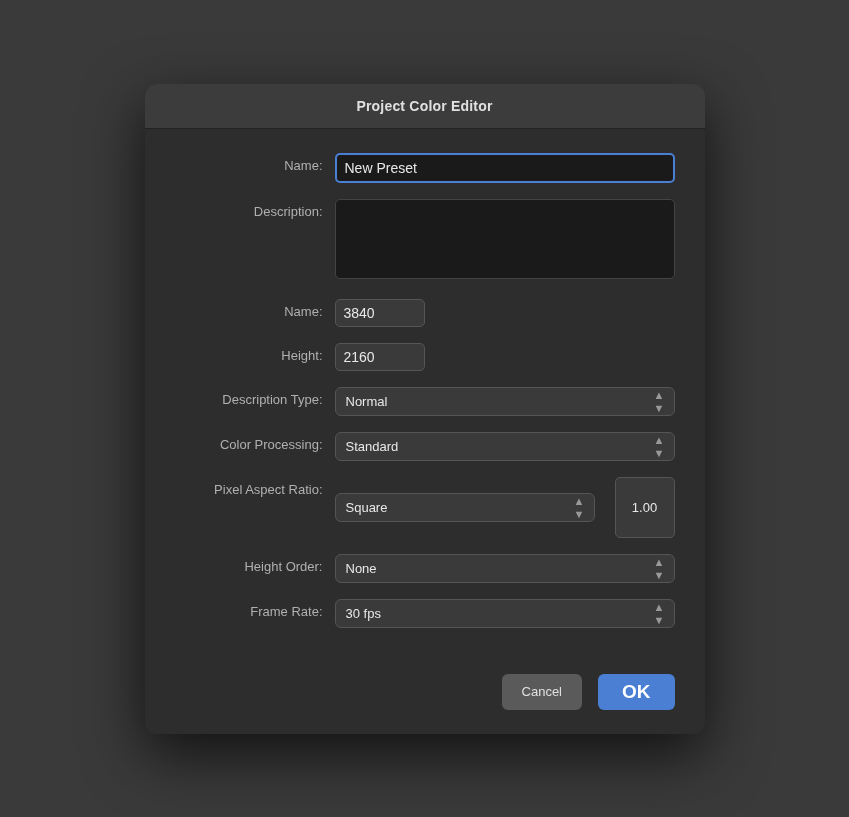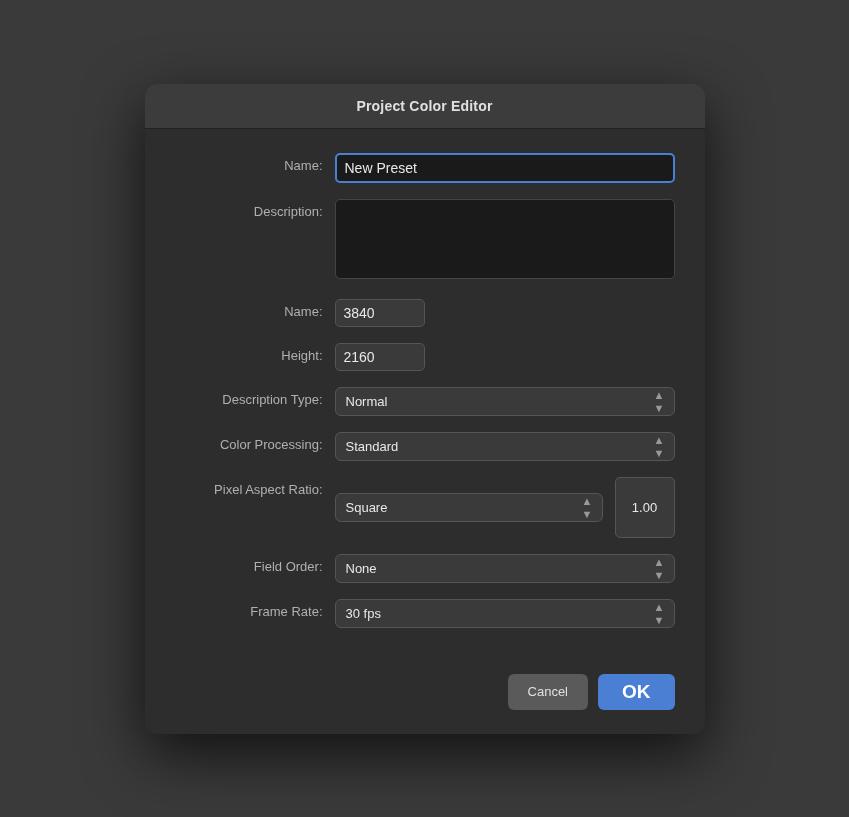--- a/index.html
+++ b/index.html
@@ -128,38 +128,38 @@
       color: #999;
       font-size: 11px;
       display: flex;
       flex-direction: column;
       gap: 1px;
     }
 
     .pixel-aspect-row {
       display: flex;
       align-items: center;
-      gap: 12px;
+      gap: 20px;
     }
 
     .pixel-ratio-value {
       background: #3a3a3a;
       border: 1px solid #555;
       border-radius: 5px;
       color: #e8e8e8;
       font-size: 13px;
       padding: 22px 8px;
       width: 60px;
       text-align: center;
     }
 
     .footer-buttons {
       display: flex;
       justify-content: flex-end;
-      gap: 10px;
+      gap: 16px;
       padding: 10px 30px 0 30px;
     }
 
     .btn-cancel {
       background: #5a5a5a;
       border: none;
       border-radius: 6px;
       color: #e0e0e0;
       font-size: 13px;
       font-weight: 500;
@@ -260,21 +260,21 @@
               <span>▲</span>
               <span>▼</span>
             </div>
           </div>
           <div class="pixel-ratio-value">1.00</div>
         </div>
       </div>
     </div>
 
     <div class="form-row">
-      <label class="form-label">Field Order:</label>
+      <label class="form-label">Height Order:</label>
       <div class="form-control select-wrapper">
         <select class="styled-select">
           <option value="None">None</option>
           <option value="Upper First">Upper First</option>
           <option value="Lower First">Lower First</option>
         </select>
         <div class="select-arrow">
           <span>▲</span>
           <span>▼</span>
         </div>

